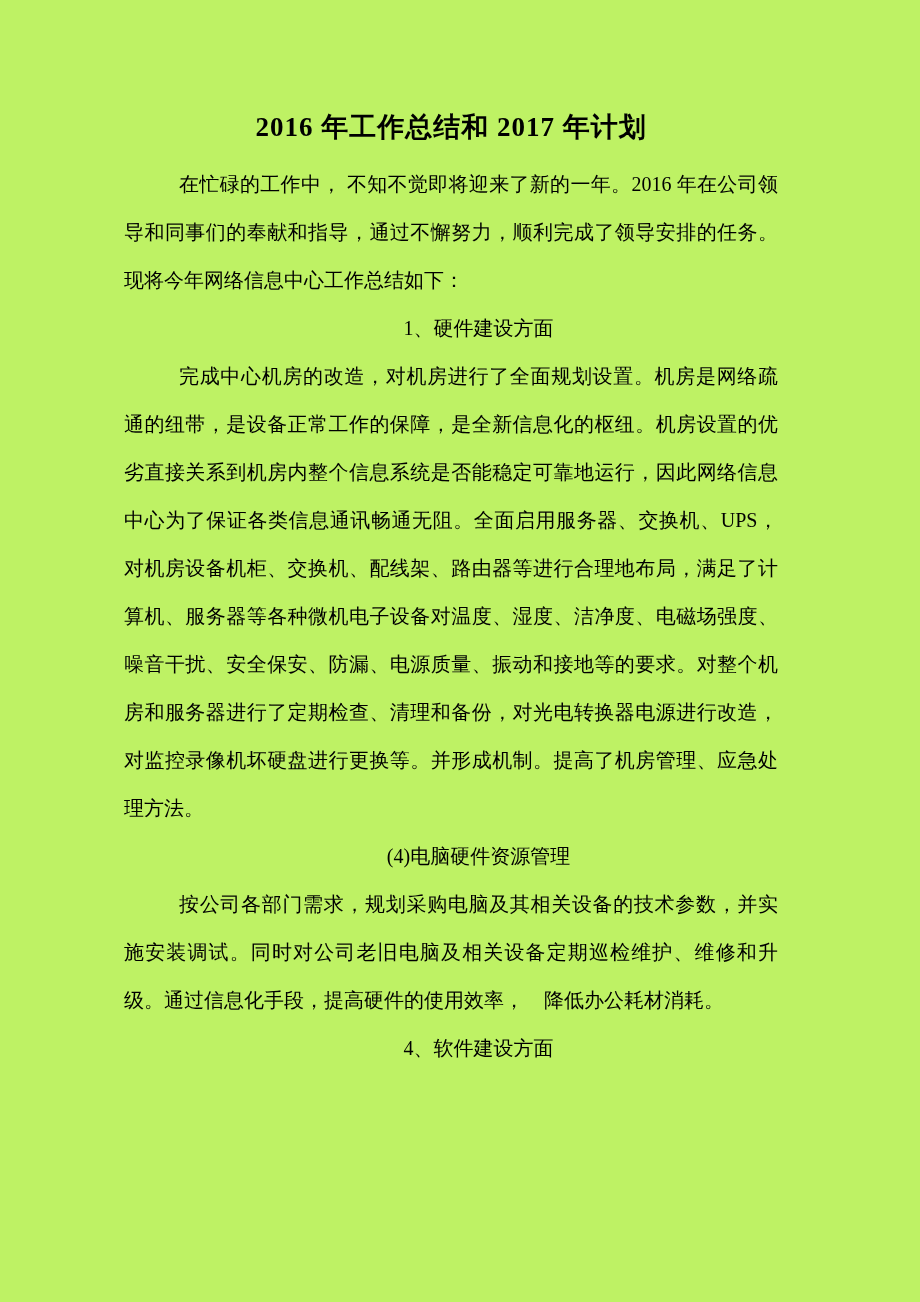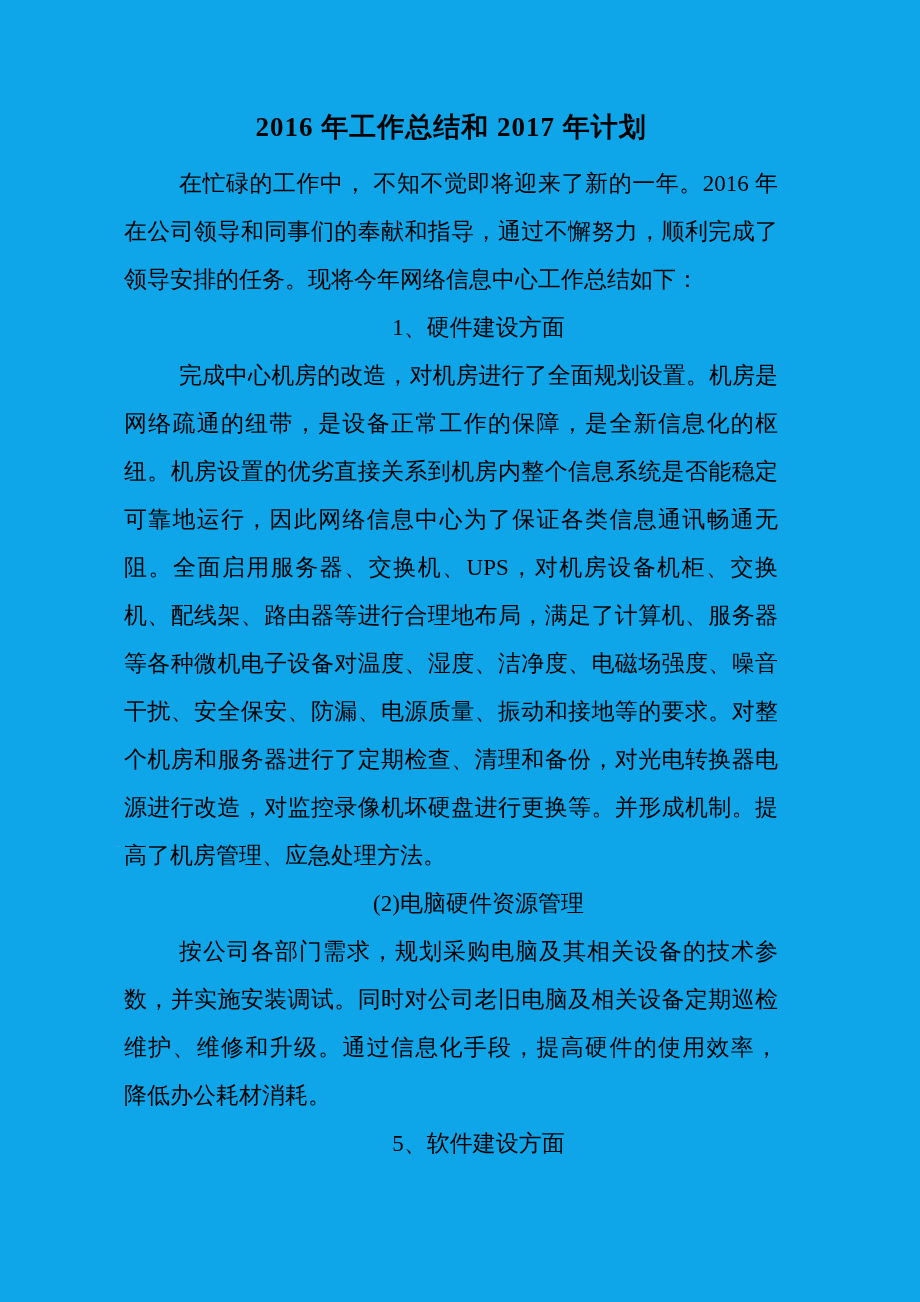--- a/index.html
+++ b/index.html
@@ -4,39 +4,39 @@
   <style>
     html, body {
       margin: 0;
       padding: 0;
       background: #ffffff;
     }
     .page {
       position: relative;
       width: 920px;
       height: 1302px;
-      background: #0ea5e9;
+      background: #bef264;
       overflow: hidden;
       box-sizing: border-box;
       padding: 103px 142px 0 124px;
       font-family: "Liberation Serif", "DejaVu Serif", serif;
       color: #000000;
     }
     .doc-title {
       margin: 0 0 9px 0;
       font-size: 27px;
       font-weight: 700;
       line-height: 48px;
       text-align: center;
       letter-spacing: 1px;
       white-space: nowrap;
     }
     .para {
       margin: 0;
-      font-size: 23px;
+      font-size: 20px;
       line-height: 48px;
       text-align: justify;
       text-indent: 55px;
       word-break: normal;
     }
     .para.heading {
       text-align: center;
     }
   </style>
 </head>
@@ -45,18 +45,18 @@
 <div class="page">
   <h1 class="doc-title">2016 年工作总结和 2017 年计划</h1>
 
   <p class="para">在忙碌的工作中， 不知不觉即将迎来了新的一年。2016 年在公司领导和同事们的奉献和指导，通过不懈努力，顺利完成了领导安排的任务。现将今年网络信息中心工作总结如下：</p>
 
   <p class="para heading">1、硬件建设方面</p>
 
 
   <p class="para">完成中心机房的改造，对机房进行了全面规划设置。机房是网络疏通的纽带，是设备正常工作的保障，是全新信息化的枢纽。机房设置的优劣直接关系到机房内整个信息系统是否能稳定可靠地运行，因此网络信息中心为了保证各类信息通讯畅通无阻。全面启用服务器、交换机、UPS，对机房设备机柜、交换机、配线架、路由器等进行合理地布局，满足了计算机、服务器等各种微机电子设备对温度、湿度、洁净度、电磁场强度、噪音干扰、安全保安、防漏、电源质量、振动和接地等的要求。对整个机房和服务器进行了定期检查、清理和备份，对光电转换器电源进行改造，对监控录像机坏硬盘进行更换等。并形成机制。提高了机房管理、应急处理方法。</p>
 
-  <p class="para heading">(2)电脑硬件资源管理</p>
+  <p class="para heading">(4)电脑硬件资源管理</p>
 
   <p class="para">按公司各部门需求，规划采购电脑及其相关设备的技术参数，并实施安装调试。同时对公司老旧电脑及相关设备定期巡检维护、维修和升级。通过信息化手段，提高硬件的使用效率，　降低办公耗材消耗。</p>
 
-  <p class="para heading">5、软件建设方面</p>
+  <p class="para heading">4、软件建设方面</p>
 </div>
 
 </body></html>

